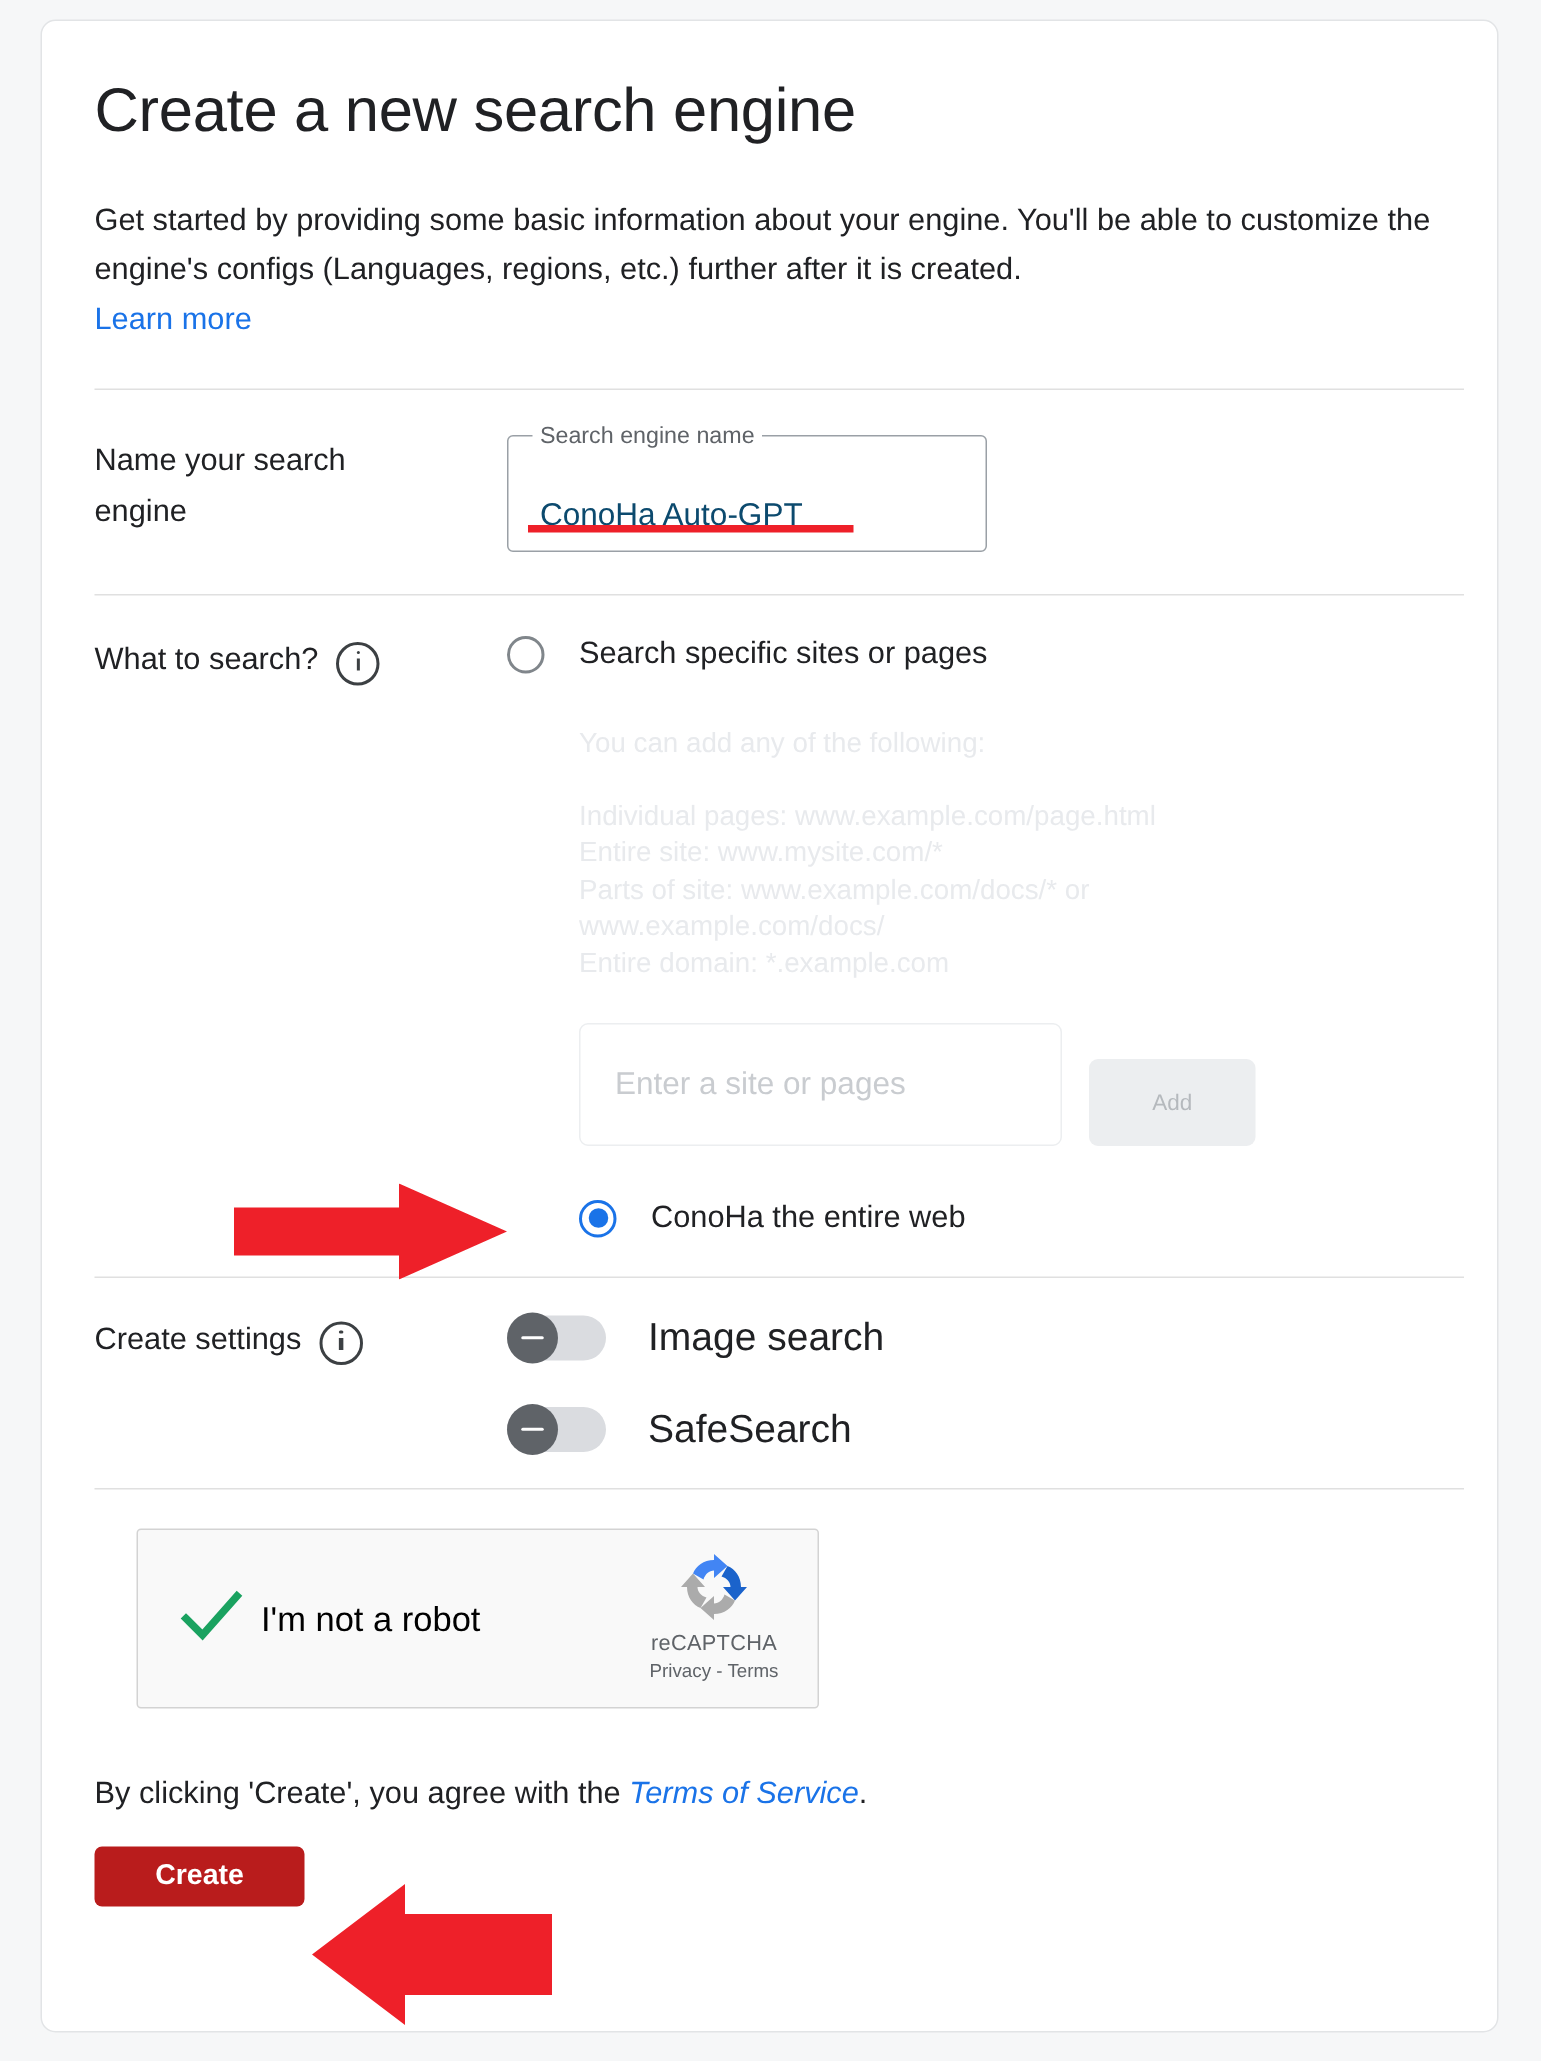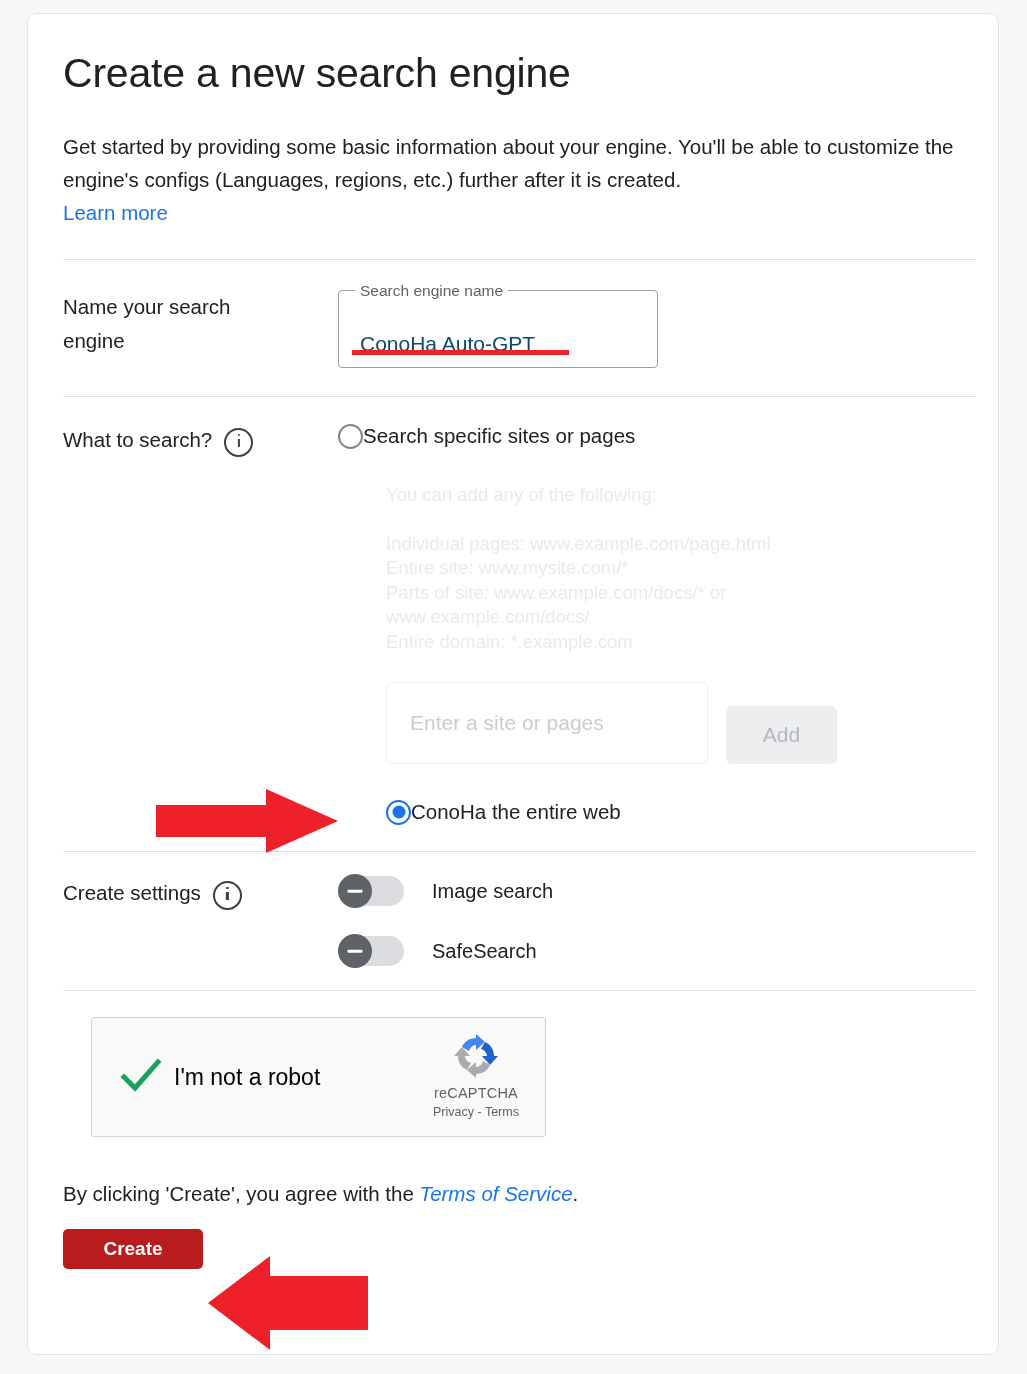--- a/index.html
+++ b/index.html
@@ -152,20 +152,21 @@
     height: 5px;
     background: #ee2029;
   }
 
   
   .what-section { padding: 26px 0 26px 0; }
   .radio-col { flex: 1; }
   .radio-row {
     display: flex;
     align-items: center;
+    gap: 23px;
   }
   .radio {
     width: 25px;
     height: 25px;
     border-radius: 50%;
     border: 2px solid #80868b;
     box-sizing: border-box;
     flex: 0 0 25px;
     position: relative;
     cursor: pointer;
@@ -216,21 +217,21 @@
     background: #ffffff;
     cursor: text;
   }
   .add-btn {
     width: 111px;
     height: 58px;
     background: #eceef0;
     border: none;
     border-radius: 6px;
     color: #b5b9bd;
-    font-size: 21px;
+    font-size: 15px;
     font-family: "Liberation Sans", sans-serif;
     cursor: pointer;
   }
   .entire-web-row {
     margin-left: 48px;
     margin-top: 35px;
   }
 
   
   .settings-section { padding: 24px 0 24px 0; }
@@ -263,21 +264,21 @@
     position: absolute;
     left: 50%;
     top: 50%;
     transform: translate(-50%, -50%);
     width: 15px;
     height: 2.5px;
     background: #ffffff;
     border-radius: 1px;
   }
   .toggle-label {
-    font-size: 20px;
+    font-size: 26px;
     color: #202124;
   }
 
   
   .captcha-wrap { padding: 26px 0 0 0; }
   .recaptcha {
     width: 455px;
     height: 120px;
     background: #f9f9f9;
     border: 1px solid #d3d3d3;

